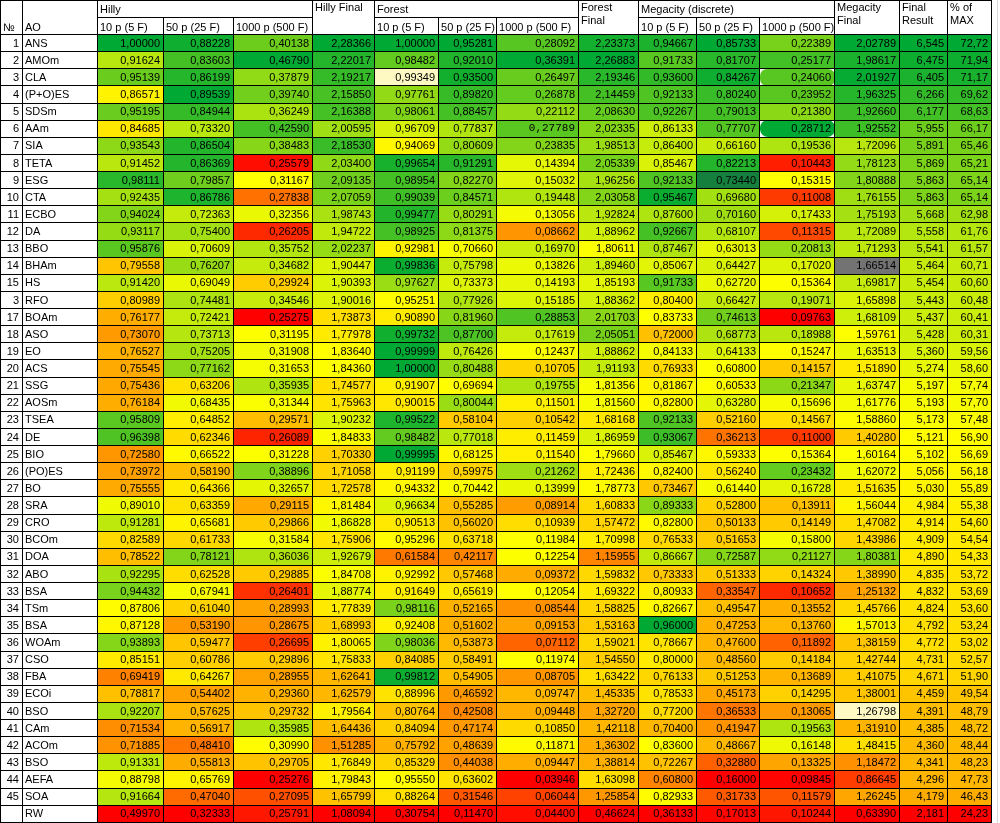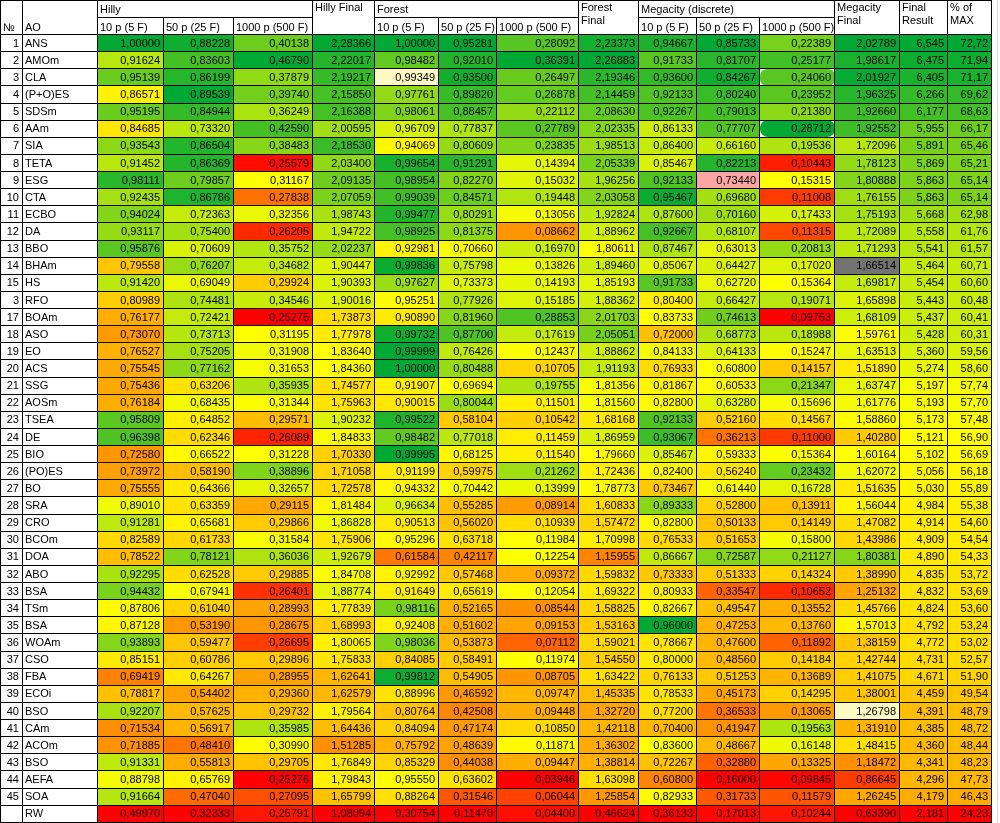--- a/index.html
+++ b/index.html
@@ -171,21 +171,21 @@
         </tr>
         <tr>
           <td class="rownum">6</td>
           <td class="ao">AAm</td>
           <td class="numcell" style="background-color: rgb(255, 231, 0);">0,84685</td>
           <td class="numcell" style="background-color: rgb(185, 232, 14);">0,73320</td>
           <td class="numcell" style="background-color: rgb(68, 192, 37);">0,42590</td>
           <td class="numcell" style="background-color: rgb(160, 223, 19);">2,00595</td>
           <td class="numcell" style="background-color: rgb(215, 241, 8);">0,96709</td>
           <td class="numcell" style="background-color: rgb(176, 229, 16);">0,77837</td>
-          <td class="numcell" style="background-color: rgb(90, 199, 33);">0,27789</td>
+          <td class="numcell" style="background-color: rgb(90, 199, 33); font-family: Liberation Mono, monospace;">0,27789</td>
           <td class="numcell" style="background-color: rgb(134, 214, 24);">2,02335</td>
           <td class="numcell" style="background-color: rgb(204, 238, 10);">0,86133</td>
           <td class="numcell" style="background-color: rgb(82, 197, 35);">0,77707</td>
           <td class="numcell" style="background-color: rgb(0, 169, 51); border-radius: 8px;">0,28712</td>
           <td class="numcell" style="background-color: rgb(61, 190, 39);">1,92552</td>
           <td class="numcell" style="background-color: rgb(108, 205, 29);">5,955</td>
           <td class="numcell" style="background-color: rgb(108, 205, 29);">66,17</td>
         </tr>
         <tr>
           <td class="rownum">7</td>
@@ -228,21 +228,21 @@
           <td class="ao">ESG</td>
           <td class="numcell" style="background-color: rgb(41, 183, 43);">0,98111</td>
           <td class="numcell" style="background-color: rgb(111, 206, 29);">0,79857</td>
           <td class="numcell" style="background-color: rgb(254, 255, 0);">0,31167</td>
           <td class="numcell" style="background-color: rgb(111, 206, 29);">2,09135</td>
           <td class="numcell" style="background-color: rgb(68, 192, 37);">0,98954</td>
           <td class="numcell" style="background-color: rgb(132, 213, 25);">0,82270</td>
           <td class="numcell" style="background-color: rgb(223, 244, 6);">0,15032</td>
           <td class="numcell" style="background-color: rgb(167, 225, 18);">1,96256</td>
           <td class="numcell" style="background-color: rgb(80, 196, 35);">0,92133</td>
-          <td class="numcell" style="background-color: #fca5a5;">0,73440</td>
+          <td class="numcell" style="background-color: #15803d;">0,73440</td>
           <td class="numcell" style="background-color: rgb(254, 255, 0);">0,15315</td>
           <td class="numcell" style="background-color: rgb(130, 213, 25);">1,80888</td>
           <td class="numcell" style="background-color: rgb(124, 211, 26);">5,863</td>
           <td class="numcell" style="background-color: rgb(124, 211, 26);">65,14</td>
         </tr>
         <tr>
           <td class="rownum">10</td>
           <td class="ao">CTA</td>
           <td class="numcell" style="background-color: rgb(165, 225, 18);">0,92435</td>
           <td class="numcell" style="background-color: rgb(31, 180, 45);">0,86786</td>

